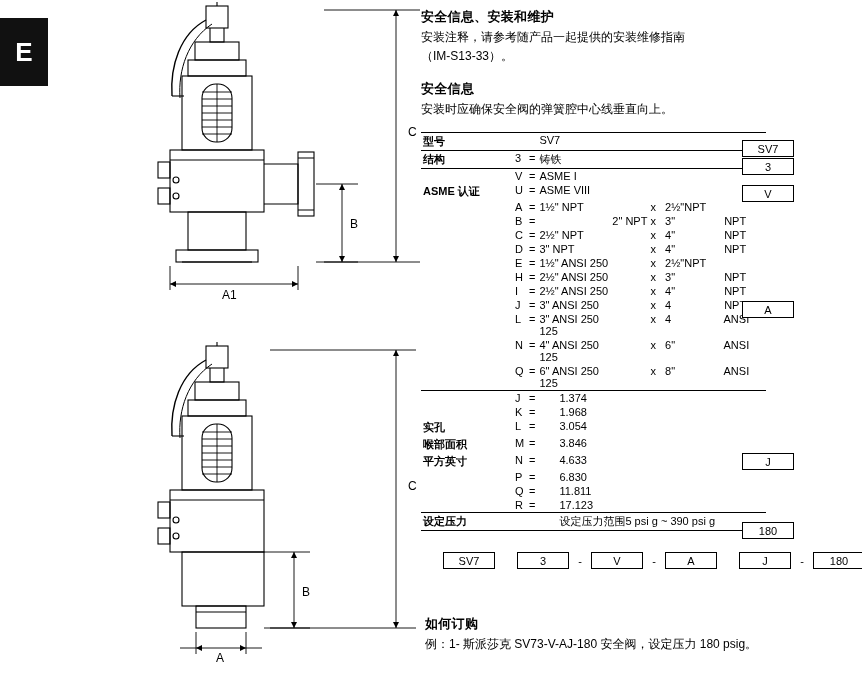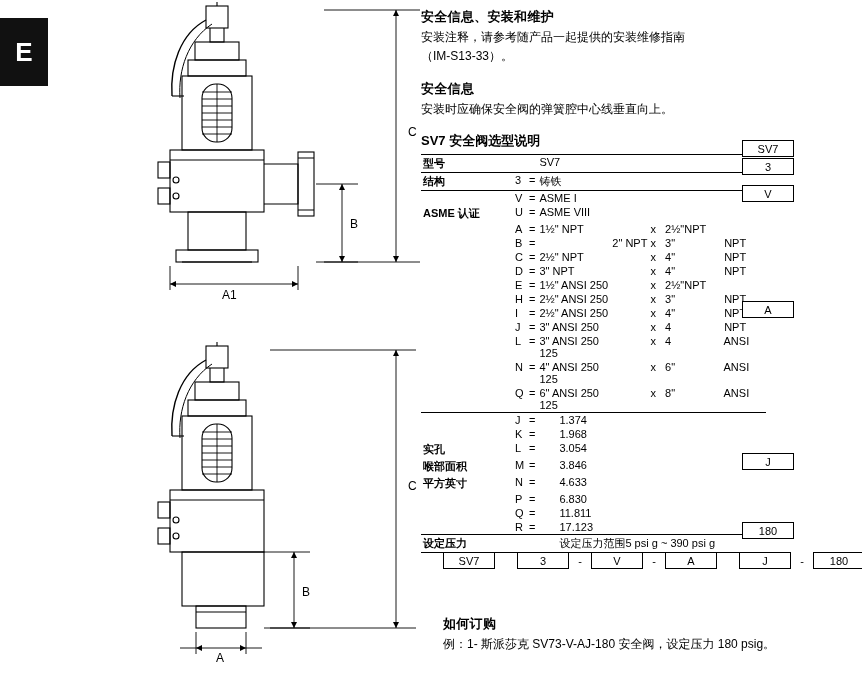--- a/index.html
+++ b/index.html
@@ -51,21 +51,21 @@
     font-size:11px; background:#fff;
   }
   .bx-abs { position:absolute; }
 
   
   .order-row { position:absolute; left:443px; display:flex; align-items:center; font-size:11px; }
   .order-row .bx { margin:0; }
   .order-row .dash { width:22px; text-align:center; }
   .order-row .sp { width:22px; }
 
-  .how { position:absolute; left:443px; top:615px; width:410px; }
+  .how { position:absolute; left:425px; top:615px; width:410px; }
 </style>
 </head>
 <body>
 
 <div class="page">
 
   <div class="edge-tab">
     <span>E</span>
   </div>
 
@@ -214,21 +214,20 @@
     <p class="body">安装注释，请参考随产品一起提供的安装维修指南</p>
     <p class="body">（IM-S13-33）。</p>
 
     <div class="gap"></div>
 
     <h2 class="sec">安全信息</h2>
     <p class="body">安装时应确保安全阀的弹簧腔中心线垂直向上。</p>
 
     <div class="gap"></div>
 
-    <div class="tbl-title">SV7 安全阀选型说明</div>
 
     <table class="sel">
 
       <tbody>
           <tr class="topline rowline">
         <td class="lbl">型号</td>
         <td class="code"></td>
         <td class="eq"></td>
         <td class="val">SV7</td>
       </tr>

